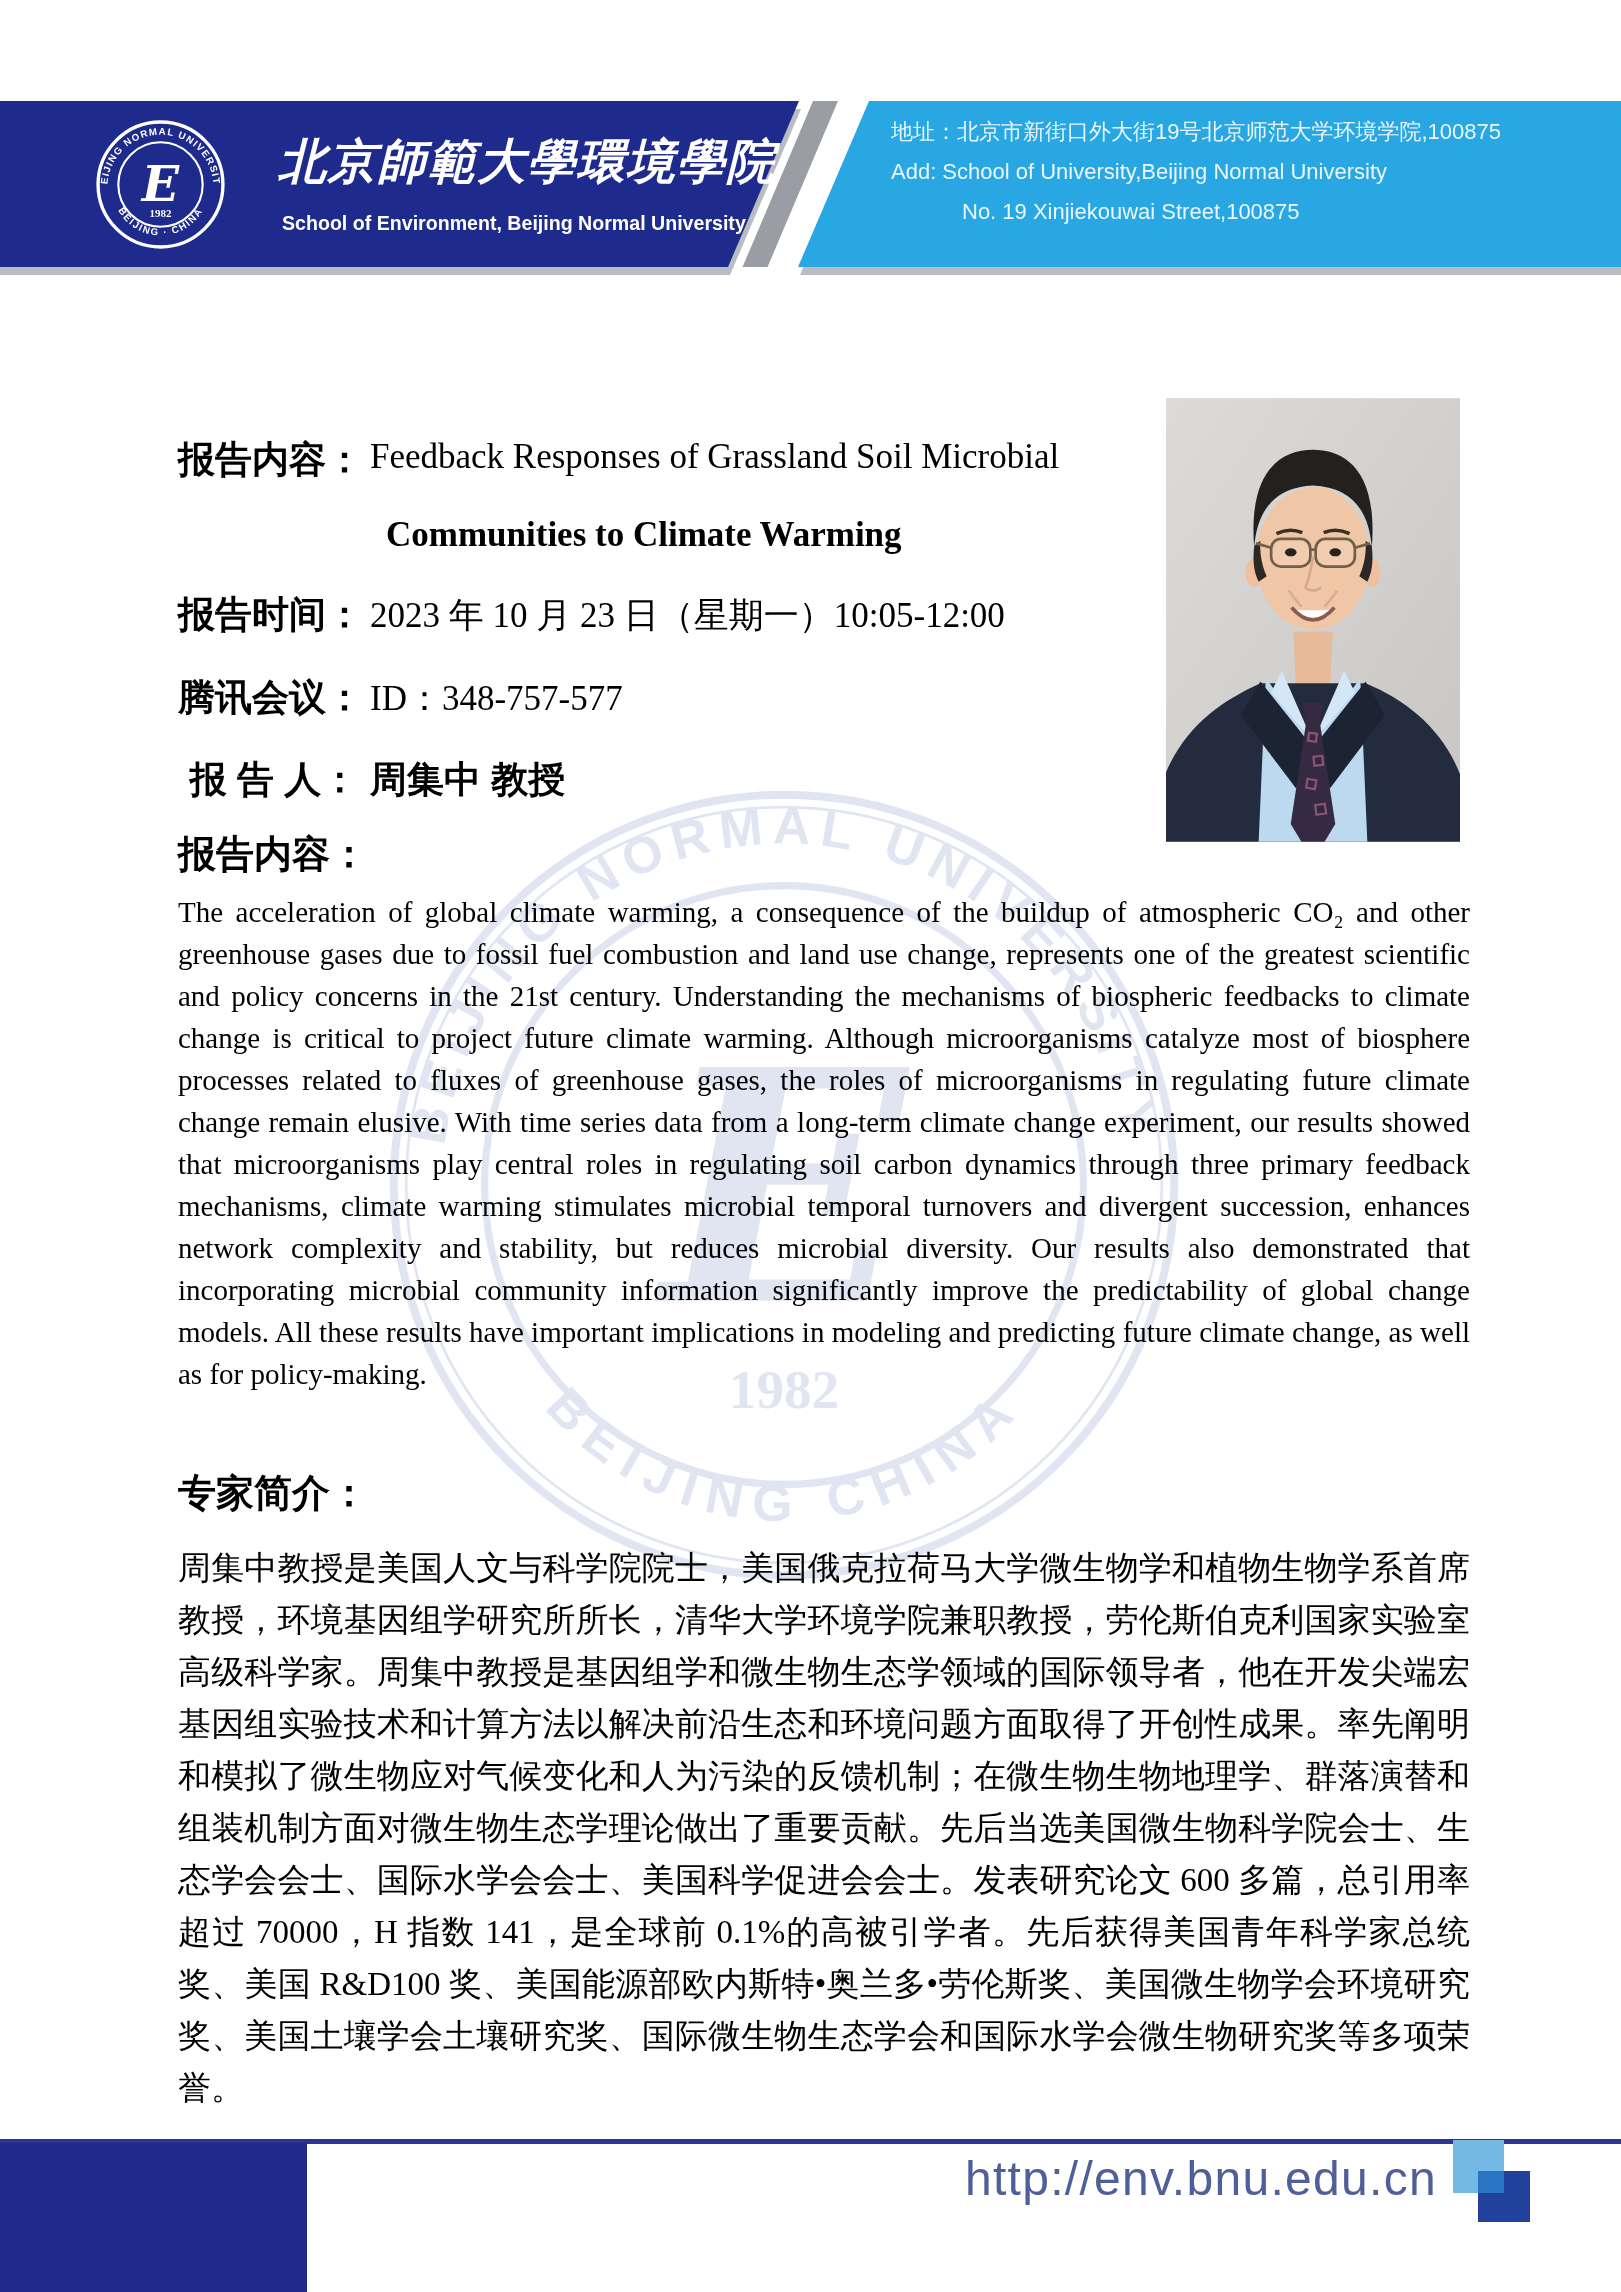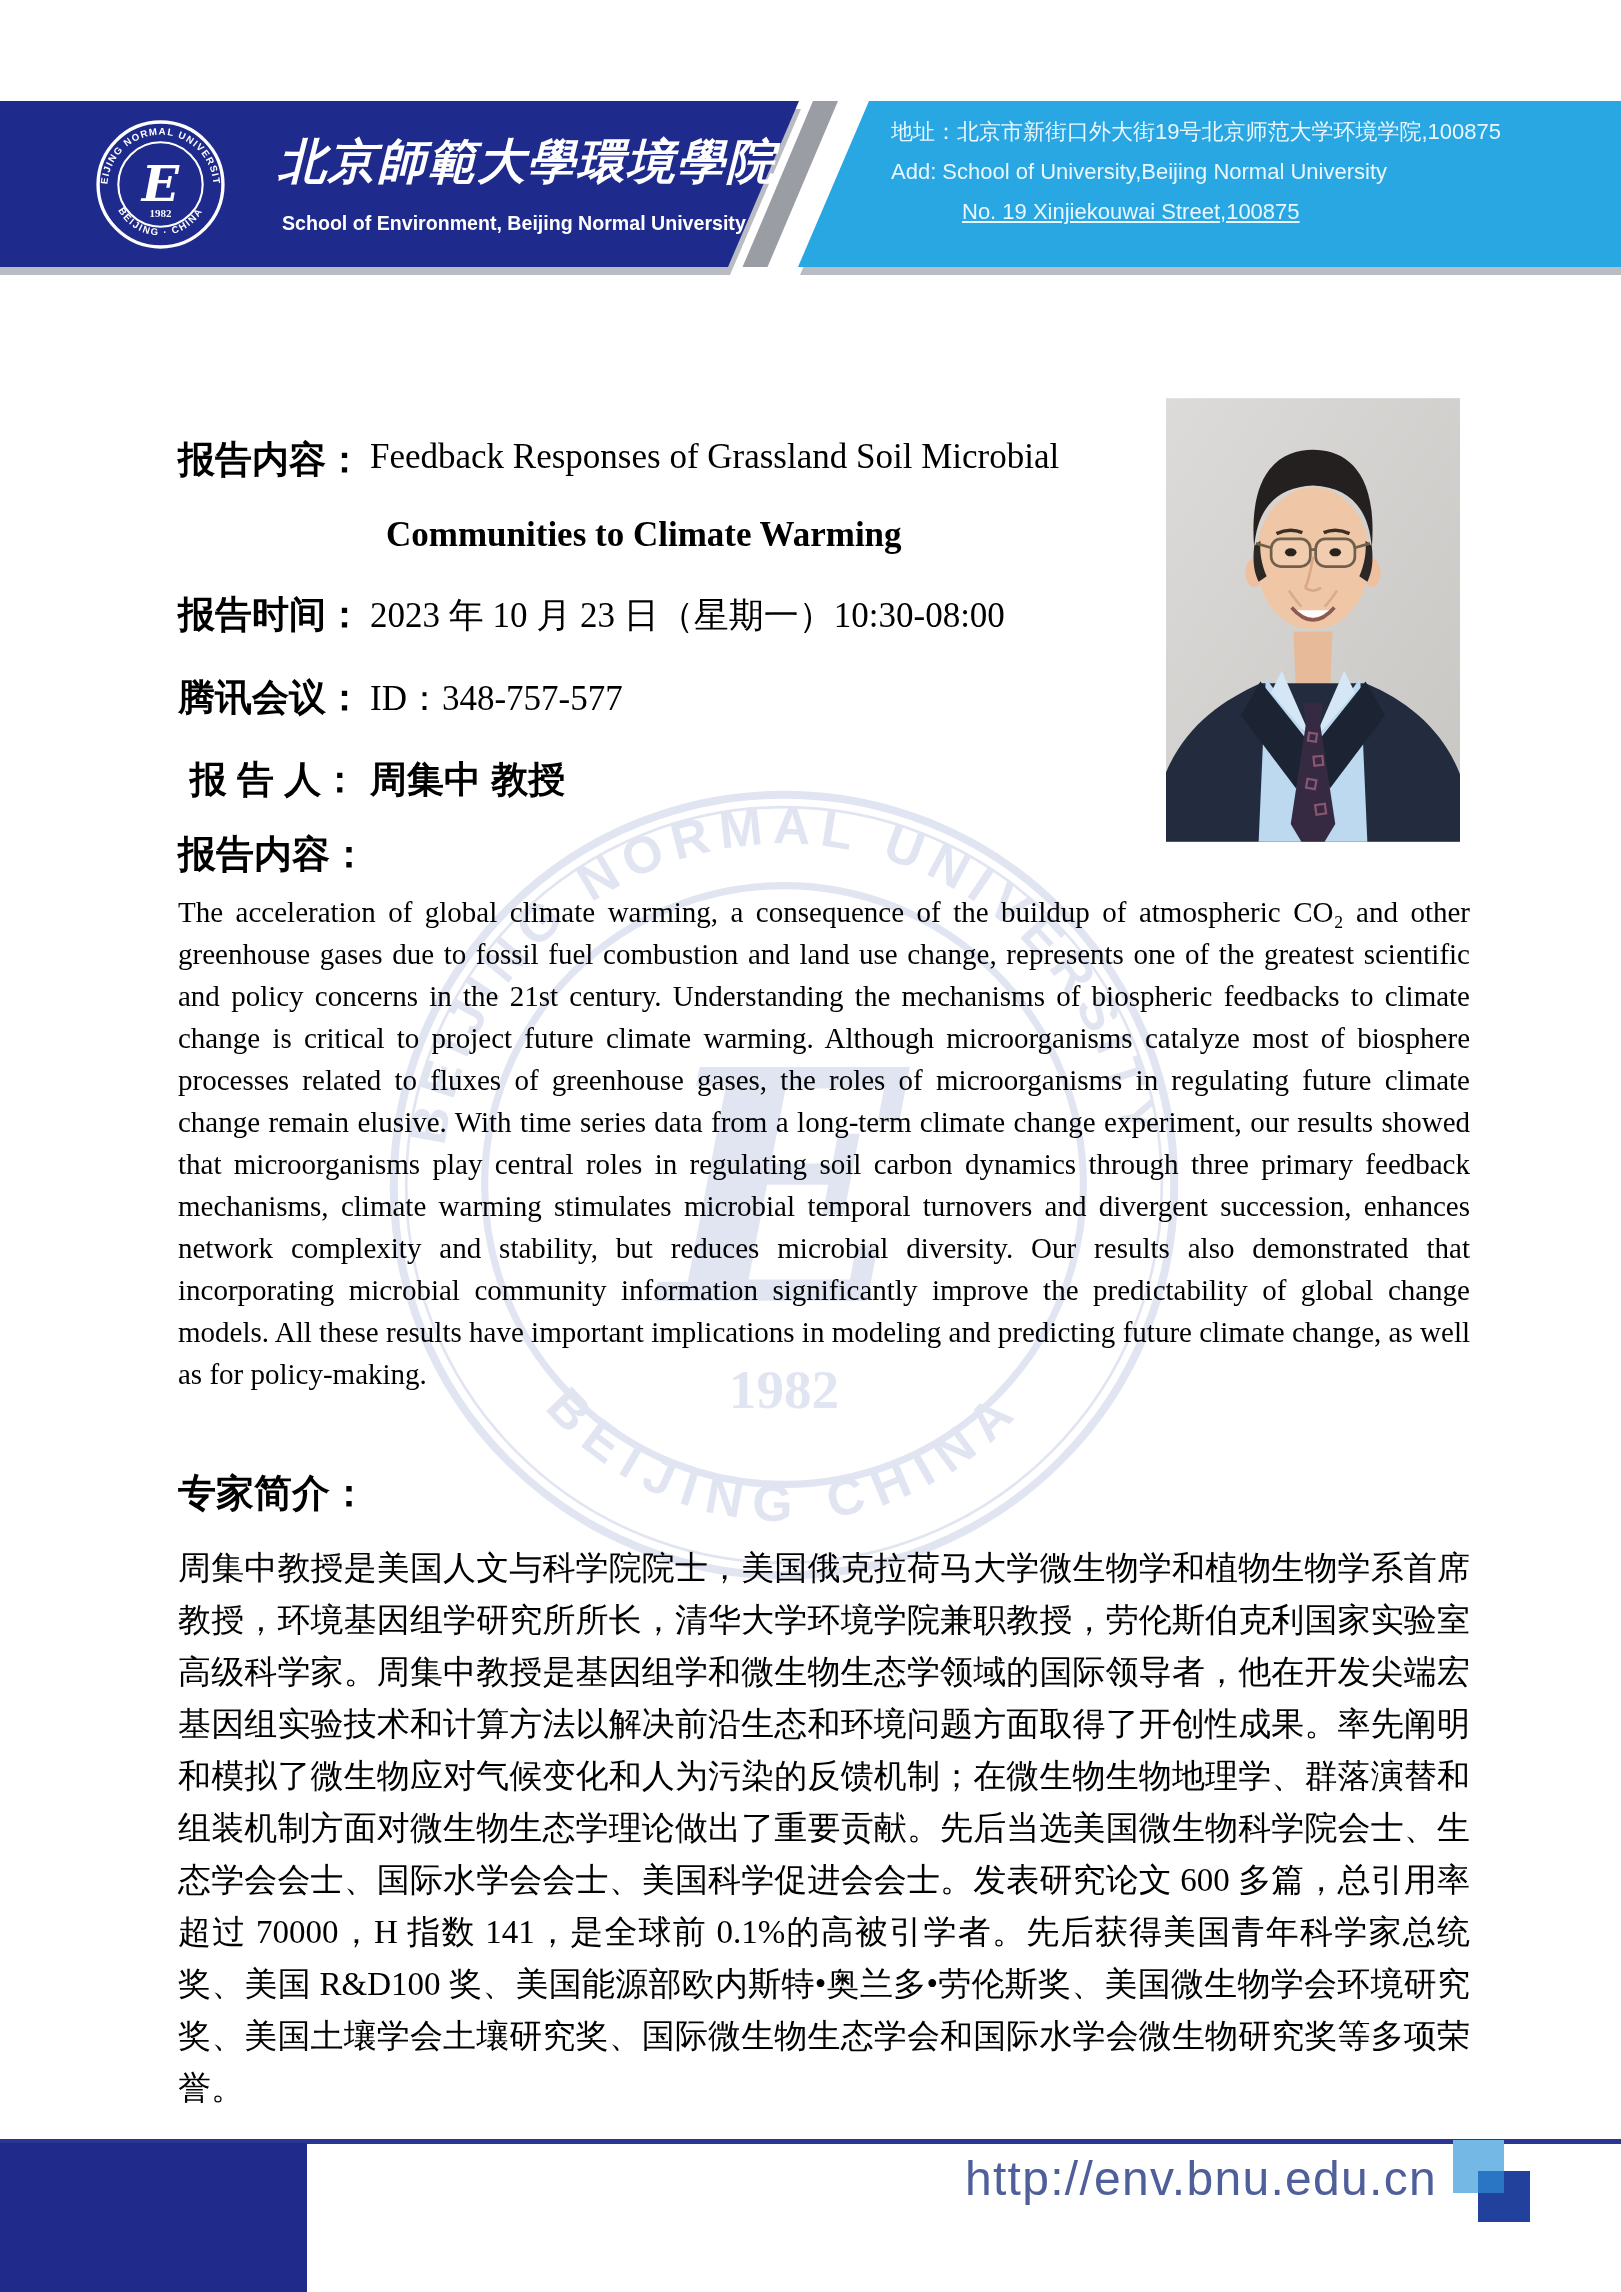--- a/index.html
+++ b/index.html
@@ -21,21 +21,21 @@
 
   .seal{position:absolute;left:93px;top:117px;width:135px;height:135px;z-index:4;}
   .brand-cn{position:absolute;left:278px;top:130px;width:512px;z-index:4;color:#ffffff;
     font-family:"DejaVu Serif","Liberation Serif",serif;font-style:italic;font-weight:bold;
     font-size:48px;letter-spacing:1.8px;white-space:nowrap;}
   .brand-en{position:absolute;left:282px;top:212px;z-index:4;color:#ffffff;
     font-family:"Liberation Sans",sans-serif;font-weight:bold;font-size:19.6px;white-space:nowrap;}
 
   .contact{position:absolute;left:891px;top:112px;z-index:4;color:#eaf7ff;
     font-family:"Liberation Sans",sans-serif;font-size:22px;line-height:40px;white-space:nowrap;}
-  .contact .indent{padding-left:71px;text-decoration:underline;}
+  .contact .indent{padding-left:71px;}
   .contact .gap{display:inline-block;width:62px;}
 
   
   .watermark{position:absolute;left:383px;top:784px;width:802px;height:802px;z-index:0;opacity:.27;}
 
   
   .content{position:absolute;left:178px;top:392px;width:1292px;z-index:1;}
   .info-row{position:absolute;left:0;display:flex;align-items:flex-start;}
   .lab{font-family:"Liberation Sans",sans-serif;font-weight:bold;font-size:37px;
     flex:0 0 192px;white-space:nowrap;}
@@ -186,21 +186,21 @@
   <div class="content">
 
     <div class="info-row" style="top:43px;">
       <span class="lab">报告内容：</span>
       <span class="val">Feedback Responses of Grassland Soil Microbial</span>
     </div>
     <div class="title-line2" style="top:123px;">Communities to Climate Warming</div>
 
     <div class="info-row" style="top:198px;">
       <span class="lab">报告时间：</span>
-      <span class="val">2023 年 10 月 23 日（星期一）10:30-08:00</span>
+      <span class="val">2023 年 10 月 23 日（星期一）10:05-12:00</span>
     </div>
 
     <div class="info-row" style="top:281px;">
       <span class="lab">腾讯会议：</span>
       <span class="val">ID：348-757-577</span>
     </div>
 
     <div class="info-row" style="top:363px;text-align:center;">
       <span class="lab">报 告 人：</span>
       <span class="val-cn">周集中 教授</span>

